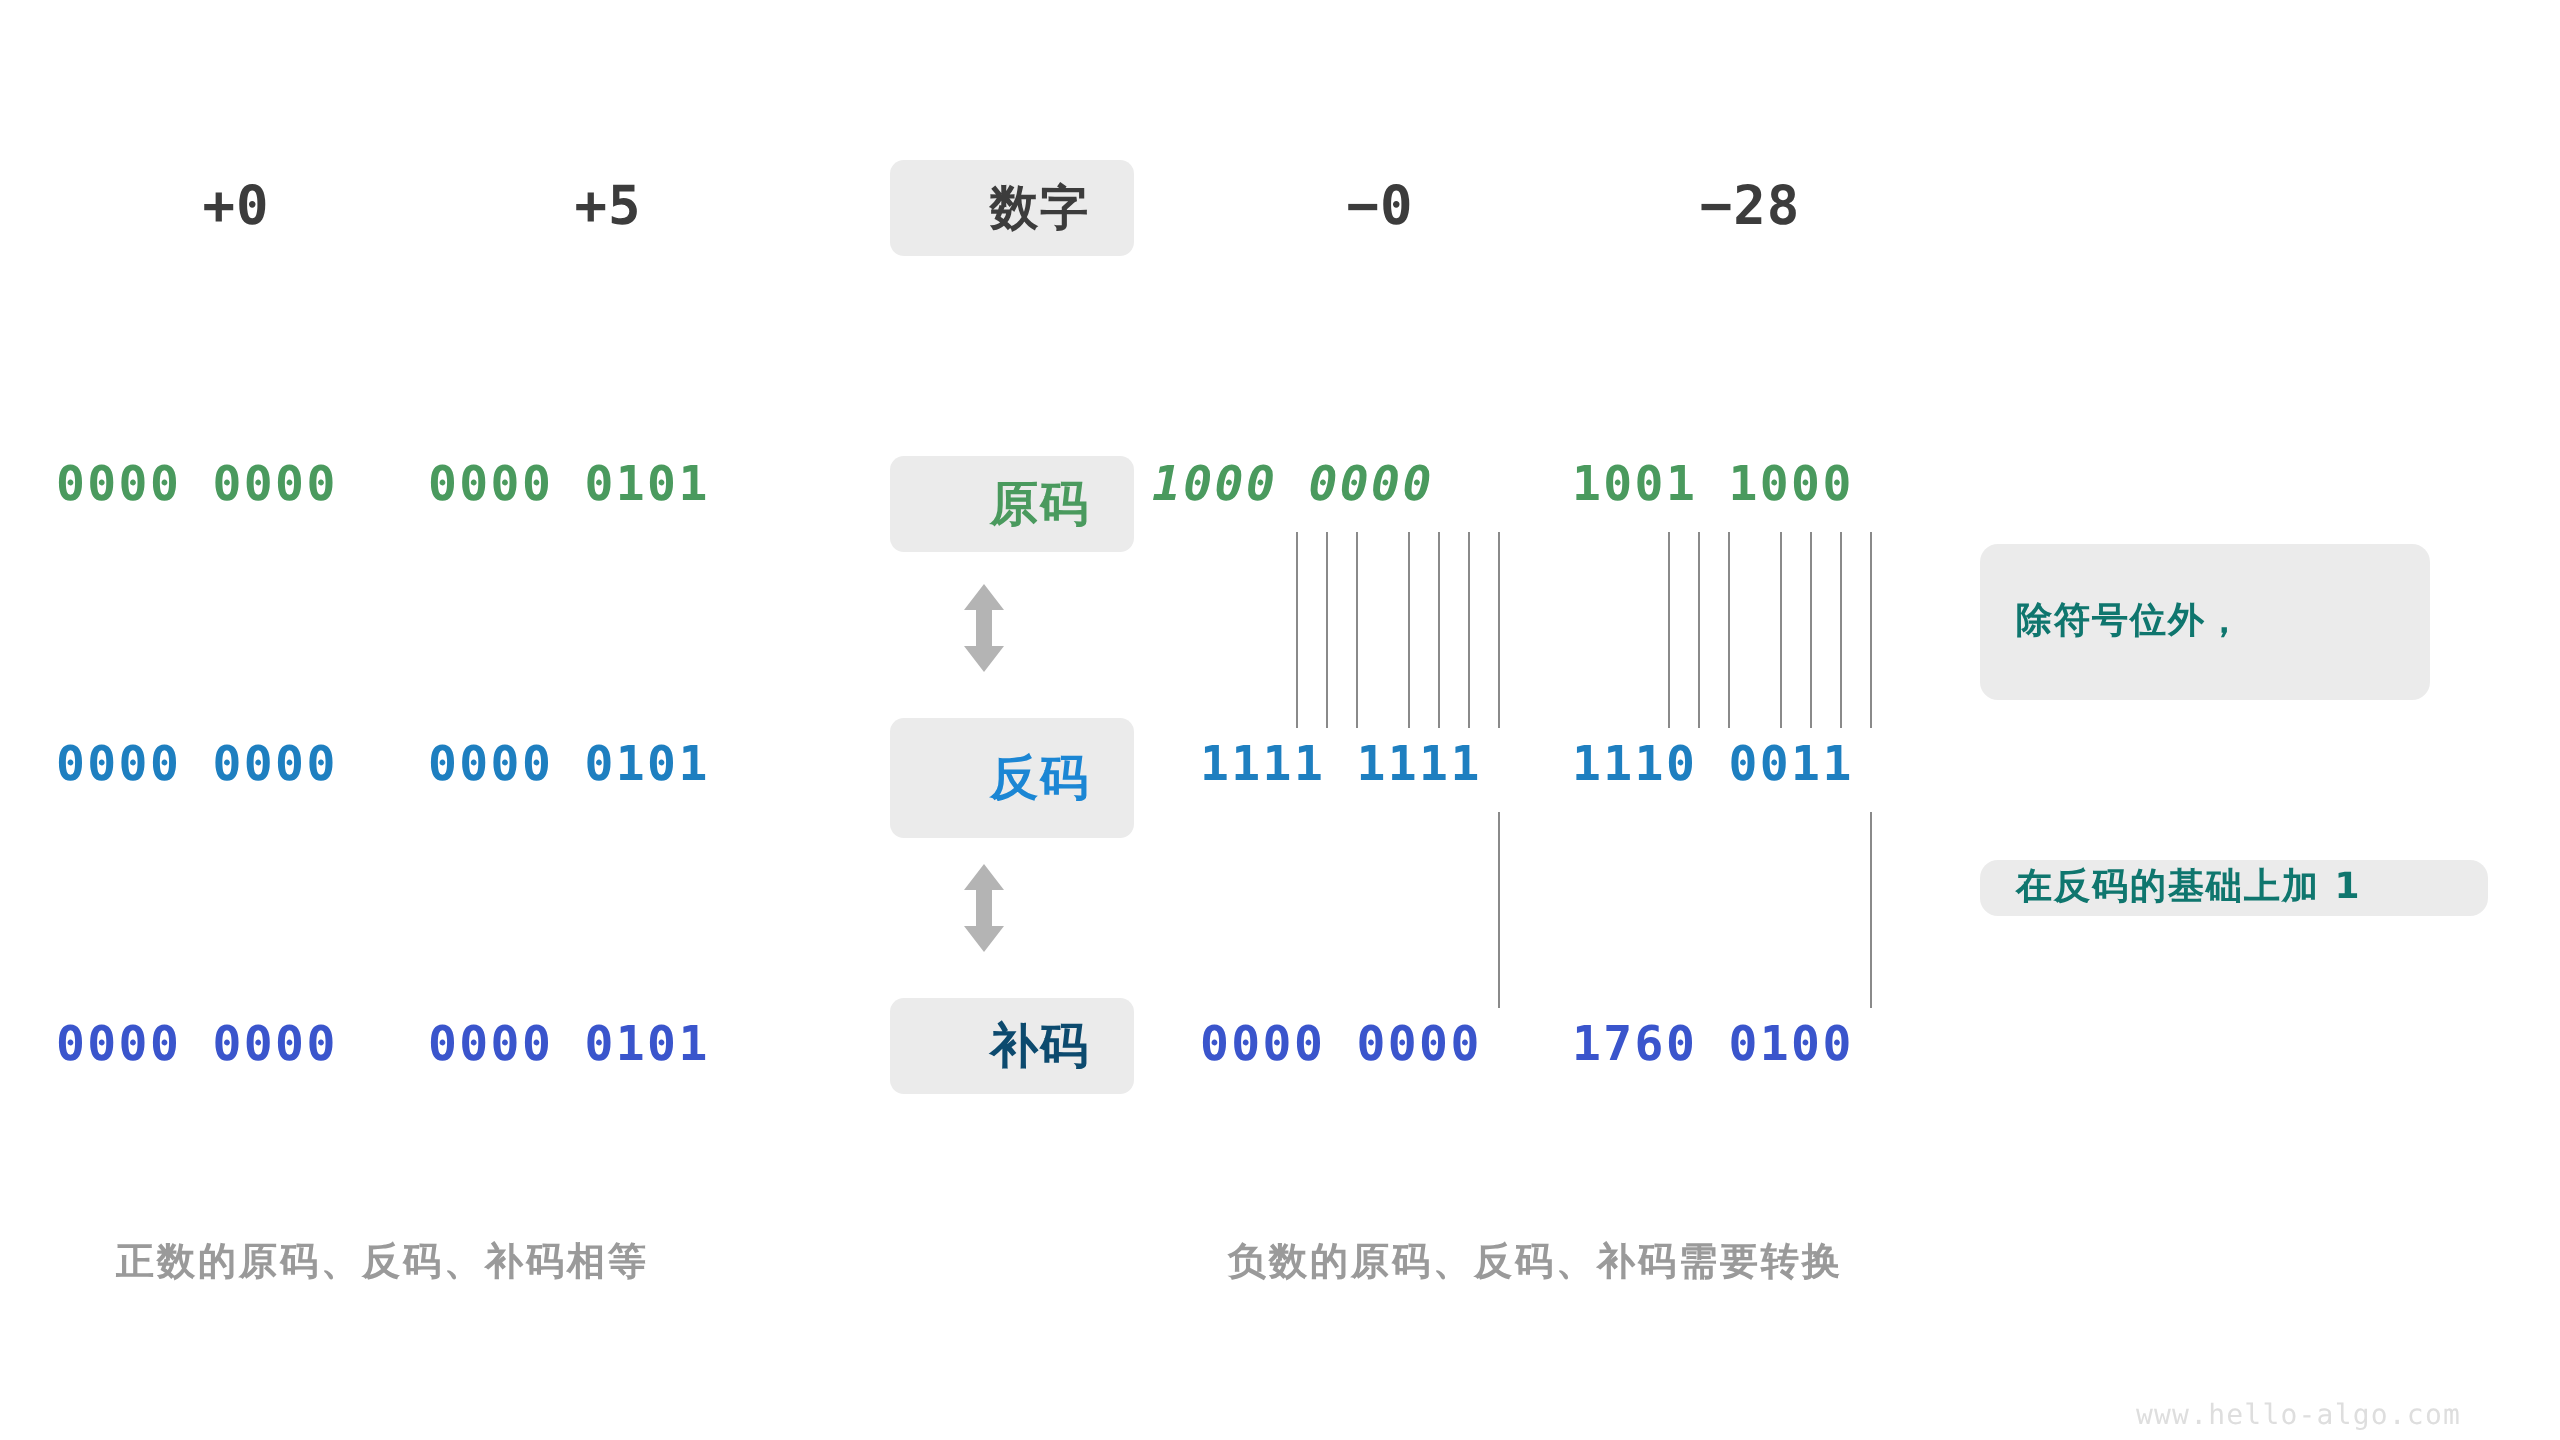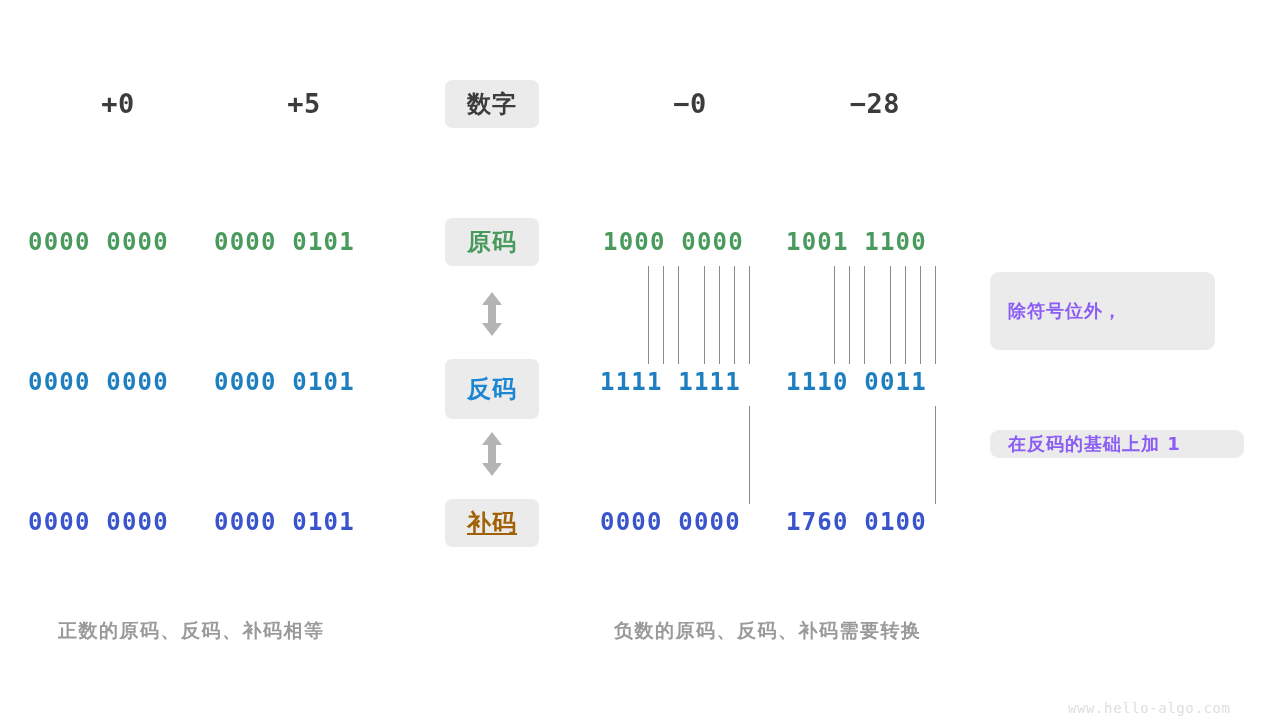--- a/index.html
+++ b/index.html
@@ -50,31 +50,32 @@
   
   .pill {
     background: #ebebeb;
     border-radius: 7px;
     display: flex;
     align-items: center;
     justify-content: center;
     font-size: 24px;
     font-weight: bold;
     letter-spacing: 1px;
+    padding-left: 28px;
   }
   .pill.dark   { color: #3c3c3c; }
   .pill.green  { color: #4a9a5e; }
   .pill.blue   { color: #1b86d4; }
-  .pill.indigo { color: #a16207; text-decoration: underline; }
+  .pill.indigo { color: #0c4a6e; }
 
   
   .note {
     background: #ebebeb;
     border-radius: 9px;
-    color: #8b5cf6;
+    color: #0f766e;
     font-size: 18px;
     font-weight: bold;
     letter-spacing: 1px;
     line-height: 30px;
     display: flex;
     flex-direction: column;
     justify-content: center;
     padding: 0 18px;
     box-sizing: border-box;
     white-space: pre;
@@ -120,25 +121,25 @@
   <div class="abs pill dark" style="left:445px; top:80px; width:94px; height:48px;">数字</div>
 
   <div class="abs num" style="left:620px; top:88px; width:140px;">−0</div>
 
   <div class="abs num" style="left:805px; top:88px; width:140px;">−28</div>
 
   <div class="abs bits green" style="left:28px; top:228px; width:180px;">0000 0000</div>
 
   <div class="abs bits green" style="left:214px; top:228px; width:180px;">0000 0101</div>
 
-  <div class="abs pill green" style="left:445px; top:218px; width:94px; height:48px;">原码</div>
-
-  <div class="abs bits green" style="left:603px; top:228px; width:180px;">1000 0000</div>
-
-  <div class="abs bits green" style="left:786px; top:228px; width:180px;">1001 1100</div>
+  <div class="abs pill green" style="left:445px; top:228px; width:94px; height:48px;">原码</div>
+
+  <div class="abs bits green" style="left:576px; top:228px; width:180px;font-style:italic;">1000 0000</div>
+
+  <div class="abs bits green" style="left:786px; top:228px; width:180px;">1001 1000</div>
 
   <div class="abs bits blue" style="left:28px; top:368px; width:180px;">0000 0000</div>
 
   <div class="abs bits blue" style="left:214px; top:368px; width:180px;">0000 0101</div>
 
   <div class="abs pill blue" style="left:445px; top:359px; width:94px; height:60px;">反码</div>
 
   <div class="abs bits blue" style="left:600px; top:368px; width:180px;">1111 1111</div>
 
   <div class="abs bits blue" style="left:786px; top:368px; width:180px;">1110 0011</div>

